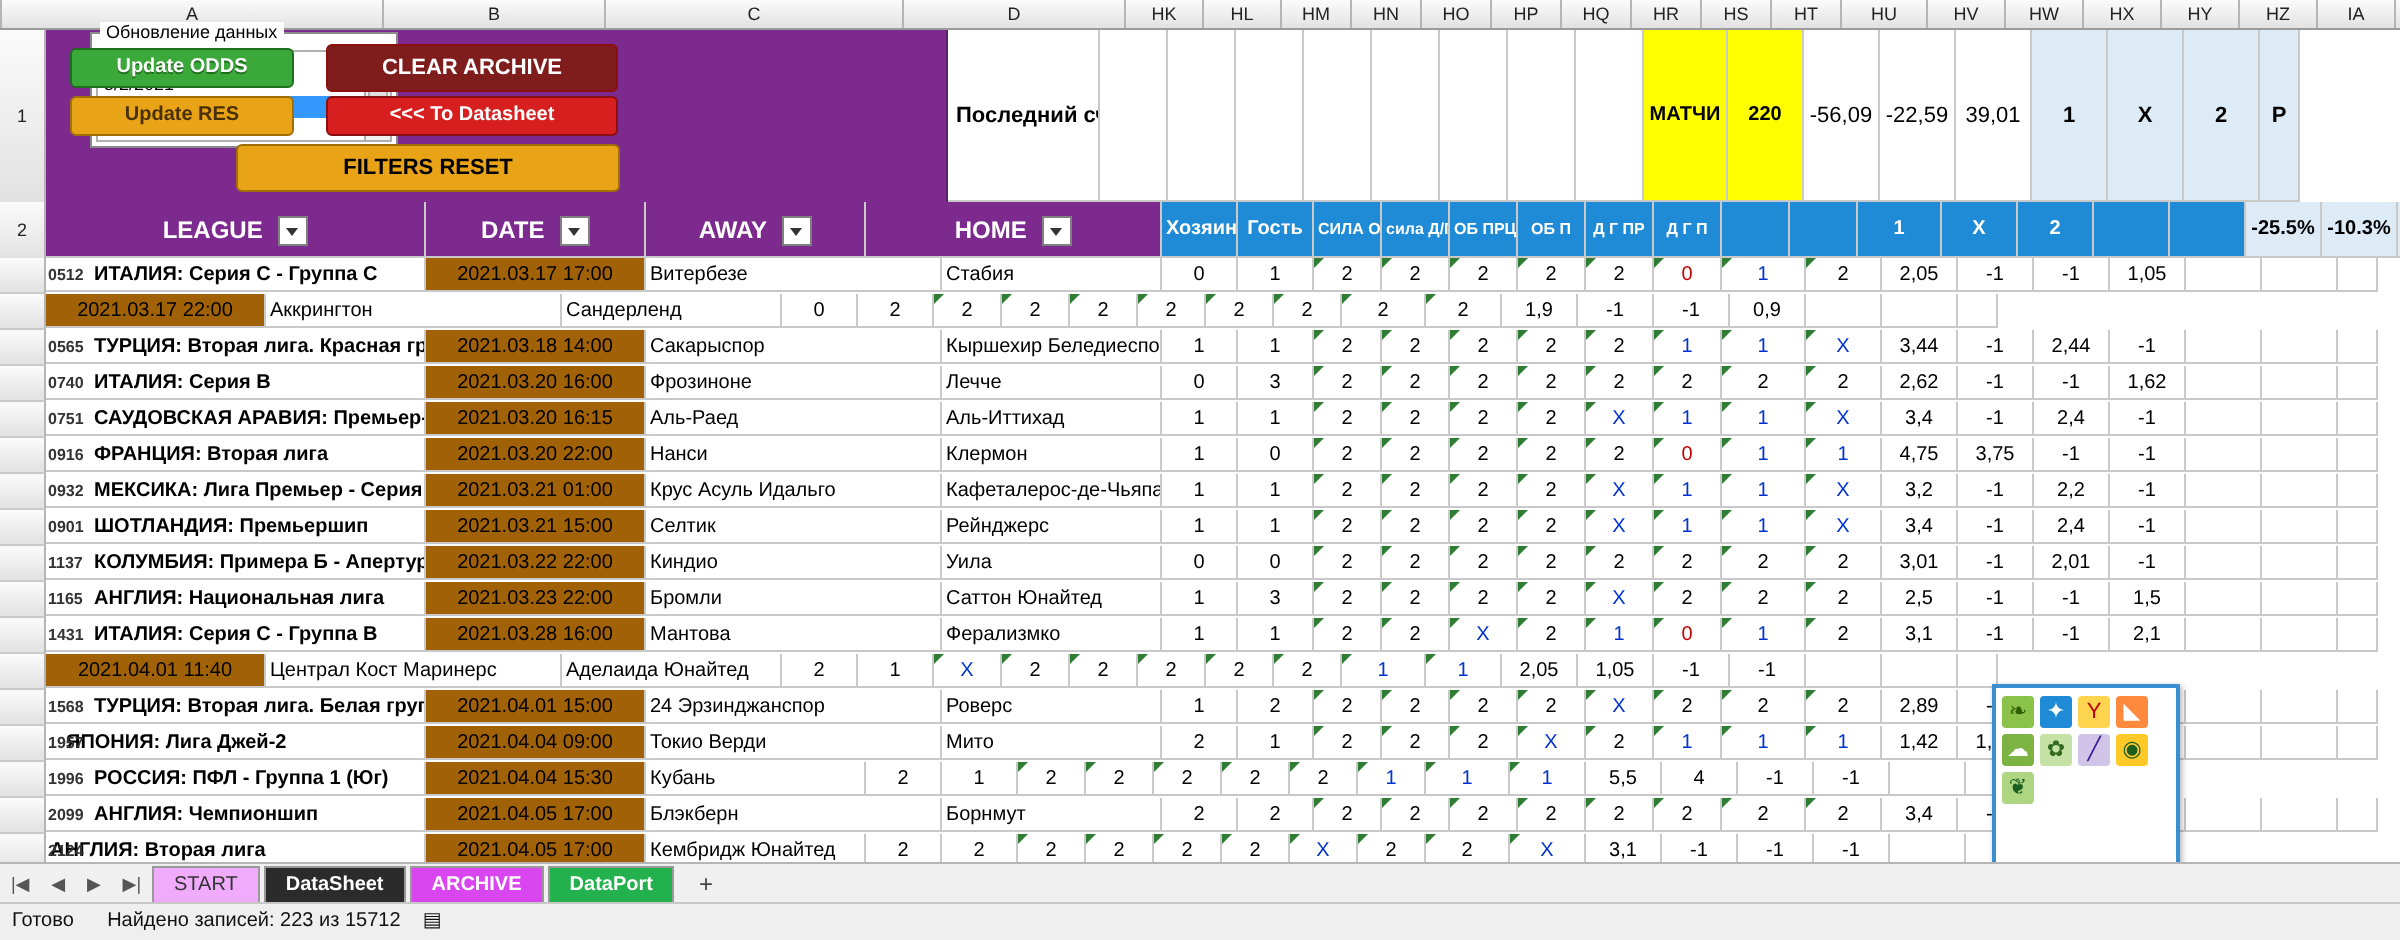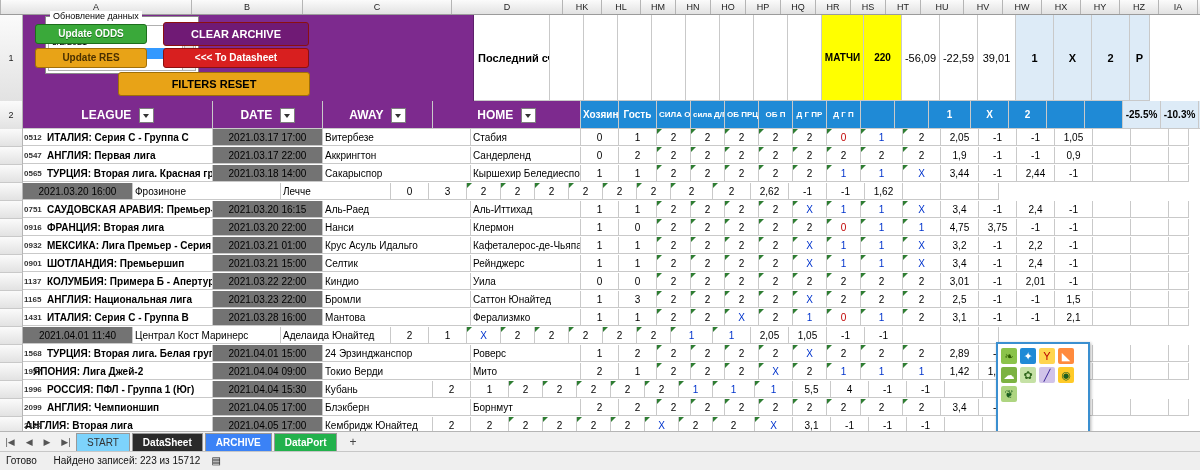--- a/index.html
+++ b/index.html
@@ -52,21 +52,21 @@
   .band1{display:flex;height:86px;}
   .band1 .cell{height:86px;line-height:86px;}
 
   .btnbox{position:relative;width:450px;flex:0 0 450px;background:#7d2a8e;border-right:1px solid #5d1f6b;}
   .btn{position:absolute;text-align:center;font-weight:bold;font-size:10px;color:#fff;
        border:1px solid #333;border-radius:3px;cursor:pointer;}
   .btn-odds{left:12px;top:9px;width:110px;height:18px;line-height:18px;background:#3aa93a;
             border:1px solid #1d6e1d;color:#fff;text-shadow:0 1px 0 #1d6e1d;}
   .btn-res{left:12px;top:33px;width:110px;height:18px;line-height:18px;background:#e8a317;
            border:1px solid #a06f08;color:#4a3000;}
-  .btn-clear{left:140px;top:7px;width:144px;height:22px;line-height:22px;background:#701a75;
+  .btn-clear{left:140px;top:7px;width:144px;height:22px;line-height:22px;background:#7f1d1d;
              border:1px solid #8c0f0f;color:#fff;font-size:11px;}
   .btn-data{left:140px;top:33px;width:144px;height:18px;line-height:18px;background:#d81f1f;
             border:1px solid #8c0f0f;color:#fff;}
   .btn-filters{left:95px;top:57px;width:190px;height:22px;line-height:22px;background:#e8a317;
                border:1px solid #a06f08;color:#000;font-size:11px;}
 
   
   .updpanel{position:absolute;left:22px;top:1px;width:152px;height:56px;background:#fff;
             border:1px solid #8a8a8a;font-size:9px;}
   .updpanel .title{position:absolute;left:4px;top:-6px;background:#fff;padding:0 3px;font-size:9px;color:#000;}
@@ -93,43 +93,43 @@
   .filterbtn{display:inline-block;width:13px;height:13px;background:#fff;border:1px solid #7f7f7f;
              vertical-align:middle;margin-left:4px;position:relative;}
   .filterbtn::after{content:"";position:absolute;left:3px;top:5px;border-left:3px solid transparent;
              border-right:3px solid transparent;border-top:4px solid #333;}
 
   
   .drow .cell{height:17px;line-height:17px;}
   .league{background:#fff;font-size:10px;font-weight:bold;color:#000;}
   .idnum{position:absolute;left:1px;font-size:8px;color:#333;}
   .leaguewrap{position:relative;}
-  .dt{background:#737373;text-align:center;font-size:10px;}
+  .dt{background:#a16207;text-align:center;font-size:10px;}
   .team{background:#fff;font-size:10px;}
   .num{background:#fff;text-align:center;font-size:10px;}
   .mark{position:relative;}
   .mark::before{content:"";position:absolute;left:0;top:0;border-top:5px solid #2e7d32;border-right:5px solid transparent;}
 
   
   .floatbar{position:absolute;left:996px;top:342px;width:90px;height:108px;background:#fff;
             border:2px solid #3a8fd0;box-shadow:1px 1px 3px rgba(0,0,0,.3);}
   .floatbar .icons{display:flex;flex-wrap:wrap;padding:4px 3px 0 3px;gap:3px;}
   .ico{width:16px;height:16px;border-radius:2px;font-size:11px;line-height:16px;text-align:center;}
   .floatbar .setup{position:absolute;left:0;bottom:2px;width:100%;text-align:center;font-size:10px;color:#1a5fb4;
                    border-top:1px solid #cfcfcf;padding-top:2px;}
 
   
   .tabstrip{position:absolute;left:0;bottom:18px;width:1200px;height:20px;background:#f0f0f0;
             border-top:1px solid #b5b5b5;display:flex;align-items:center;}
   .navarrows{width:76px;display:flex;justify-content:space-around;font-size:9px;color:#555;}
   .tab{height:17px;line-height:17px;padding:0 10px;font-size:10px;font-weight:bold;color:#fff;margin-right:2px;
        border:1px solid #999;border-bottom:none;cursor:pointer;}
-  .tab.plain{background:#7dd3fc;color:#333;font-weight:normal;}
+  .tab.plain{background:#f0abfc;color:#333;font-weight:normal;}
   .tab.ds{background:#2b2b2b;}
-  .tab.arch{background:#3b82f6;}
+  .tab.arch{background:#d946ef;}
   .tab.dp{background:#22b14c;}
   .addsheet{margin-left:10px;font-size:12px;color:#444;}
   .statusbar{position:absolute;left:0;bottom:0;width:1200px;height:18px;background:#efefef;
              border-top:1px solid #c7c7c7;font-size:10px;line-height:18px;padding-left:6px;color:#111;}
 </style>
 </head>
 <body>
 
 <div class="sheet">
 
@@ -263,21 +263,20 @@
         <div class="cell w-hw num">2,05</div>
         <div class="cell w-hx num">-1</div>
         <div class="cell w-hy num">-1</div>
         <div class="cell w-hz num">1,05</div>
         <div class="cell w-ia num"></div>
         <div class="cell w-ib num"></div>
         <div class="cell w-ic num"></div>
       </div>
       <div class="row drow">
         <div class="rowhdr" style="height: 17px; line-height: 17px;"></div>
-        <div class="cell w-a league leaguewrap"><span class="idnum">0547</span><span style="margin-left: 22px;">АНГЛИЯ: Первая лига</span></div>
         <div class="cell w-b dt">2021.03.17 22:00</div>
         <div class="cell w-c team">Аккрингтон</div>
         <div class="cell w-d team">Сандерленд</div>
         <div class="cell w-hk num" style="color: rgb(0, 0, 0);">0</div>
         <div class="cell w-hl num">2</div>
         <div class="cell w-s num mark">2</div>
         <div class="cell w-s num mark">2</div>
         <div class="cell w-s num mark">2</div>
         <div class="cell w-s num mark">2</div>
         <div class="cell w-s num mark">2</div>
@@ -311,20 +310,21 @@
         <div class="cell w-hw num">3,44</div>
         <div class="cell w-hx num">-1</div>
         <div class="cell w-hy num">2,44</div>
         <div class="cell w-hz num">-1</div>
         <div class="cell w-ia num"></div>
         <div class="cell w-ib num"></div>
         <div class="cell w-ic num"></div>
       </div>
       <div class="row drow">
         <div class="rowhdr" style="height: 17px; line-height: 17px;"></div>
+        <div class="cell w-a league leaguewrap"><span class="idnum">0740</span><span style="margin-left: 22px;">ИТАЛИЯ: Серия В</span></div>
         <div class="cell w-b dt">2021.03.20 16:00</div>
         <div class="cell w-c team">Фрозиноне</div>
         <div class="cell w-d team">Лечче</div>
         <div class="cell w-hk num" style="color: rgb(0, 0, 0);">0</div>
         <div class="cell w-hl num">3</div>
         <div class="cell w-s num mark">2</div>
         <div class="cell w-s num mark">2</div>
         <div class="cell w-s num mark">2</div>
         <div class="cell w-s num mark">2</div>
         <div class="cell w-s num mark">2</div>

